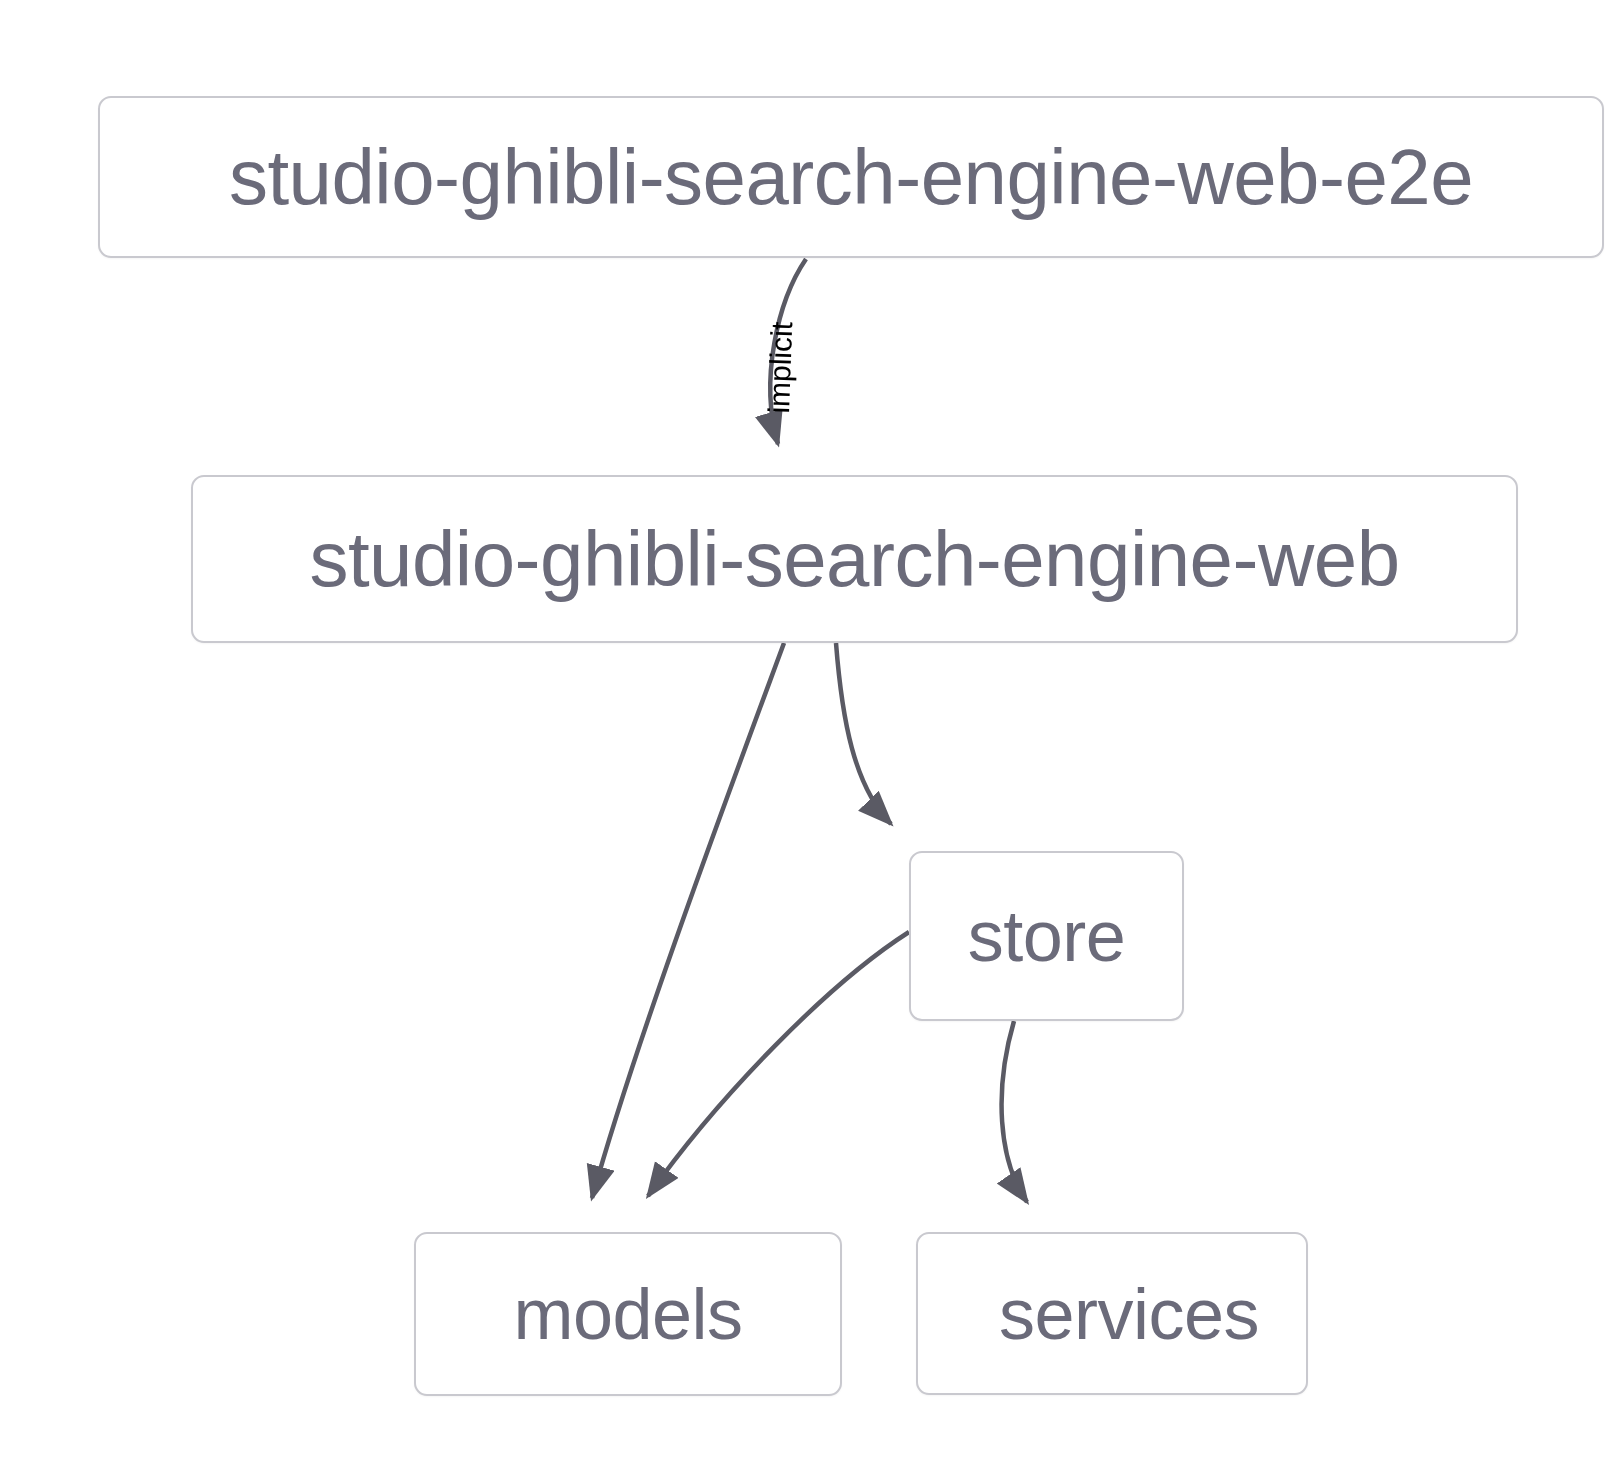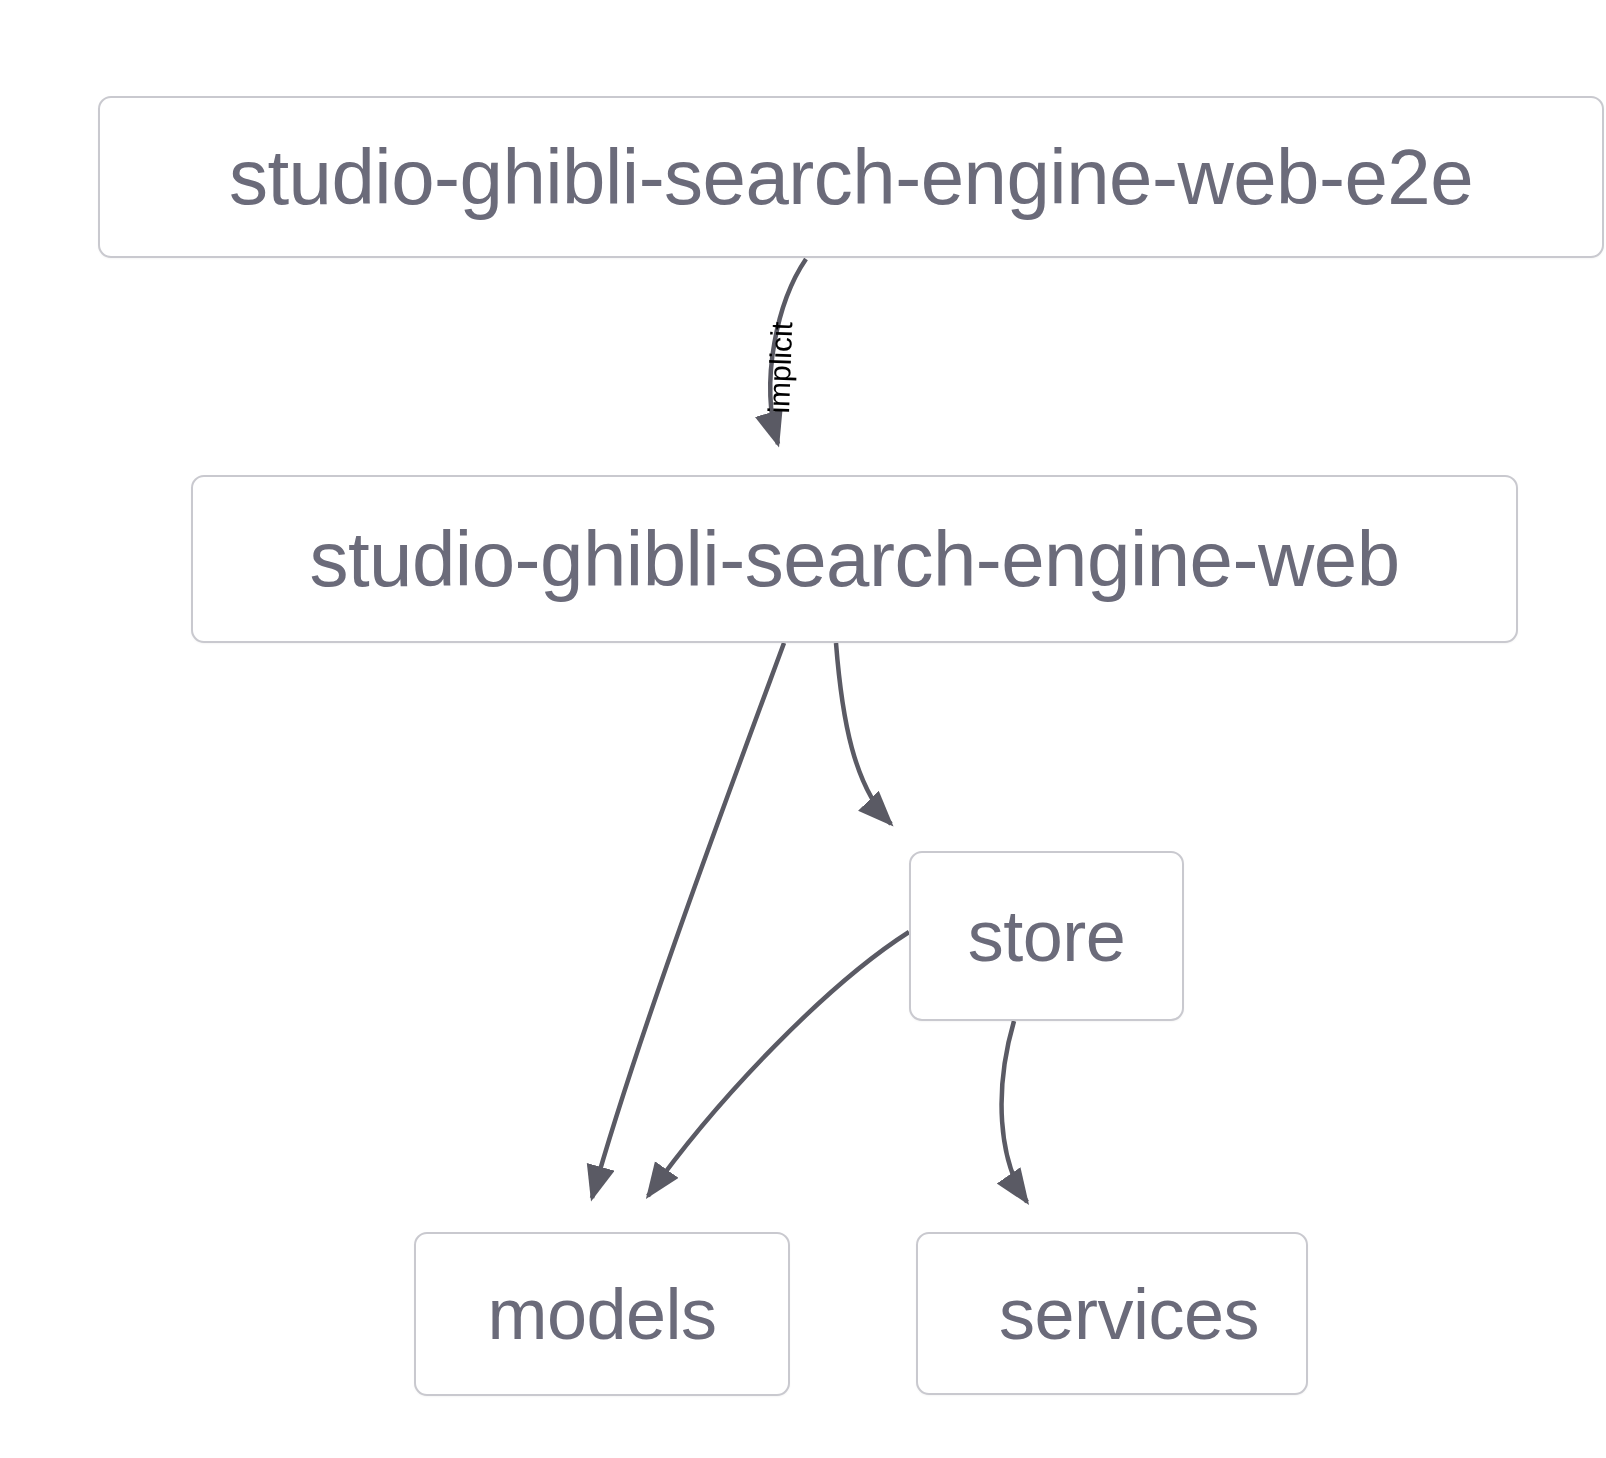--- a/index.html
+++ b/index.html
@@ -47,21 +47,21 @@
     line-height: 1;
     white-space: nowrap;
     letter-spacing: -0.5px;
   }
   .node-app > .node-label { font-size: 78px; }
   .node-lib > .node-label { font-size: 72px; }
 
   #node-e2e   { left: 62px;  top: 96px;   width: 1506px; height: 162px; }
   #node-web   { left: 155px; top: 475px;  width: 1327px; height: 168px; }
   #node-store { left: 873px; top: 851px;  width: 275px;  height: 170px; }
-  #node-models   { left: 378px; top: 1232px; width: 376px; height: 164px; align-items: center; }
+  #node-models   { left: 378px; top: 1232px; width: 428px; height: 164px; align-items: center; }
   #node-services { left: 880px; top: 1232px; width: 392px; height: 163px; padding-left: 34px; }
 
   .edge-label {
     position: absolute;
     color: #000000;
     font-family: "Liberation Sans", sans-serif;
     font-size: 30px;
     line-height: 1;
     white-space: nowrap;
     transform-origin: 0 0;

